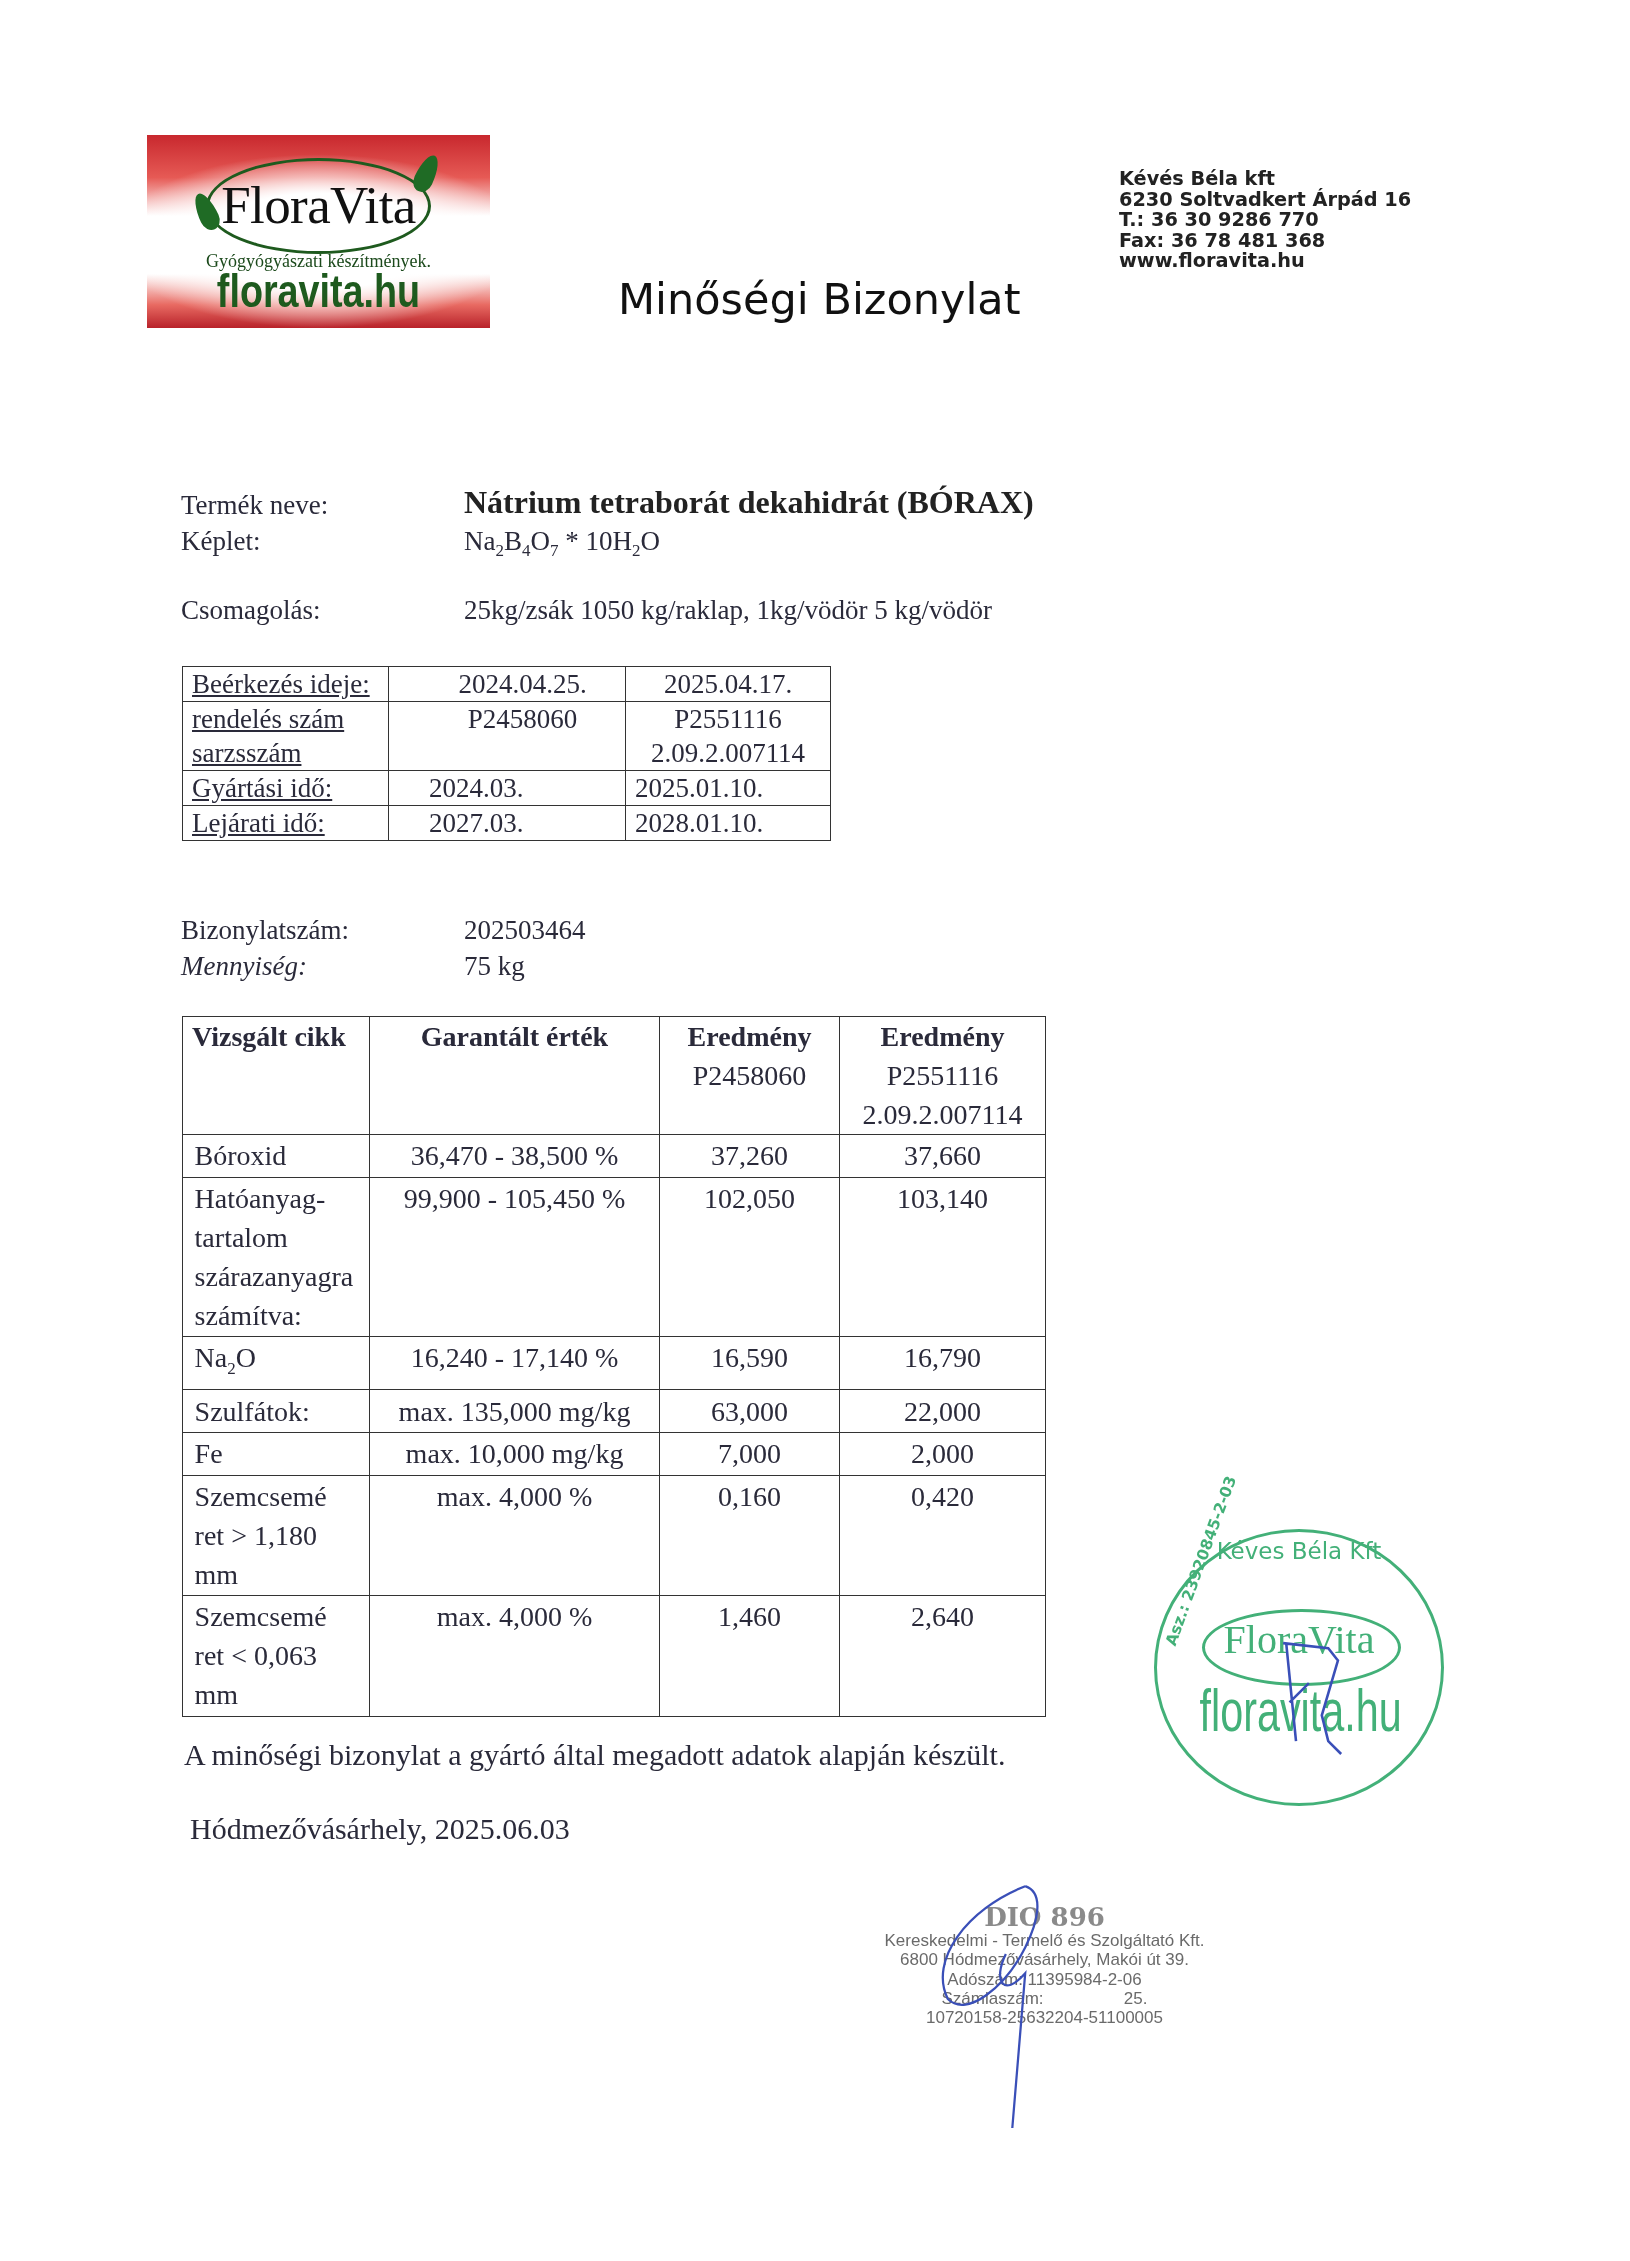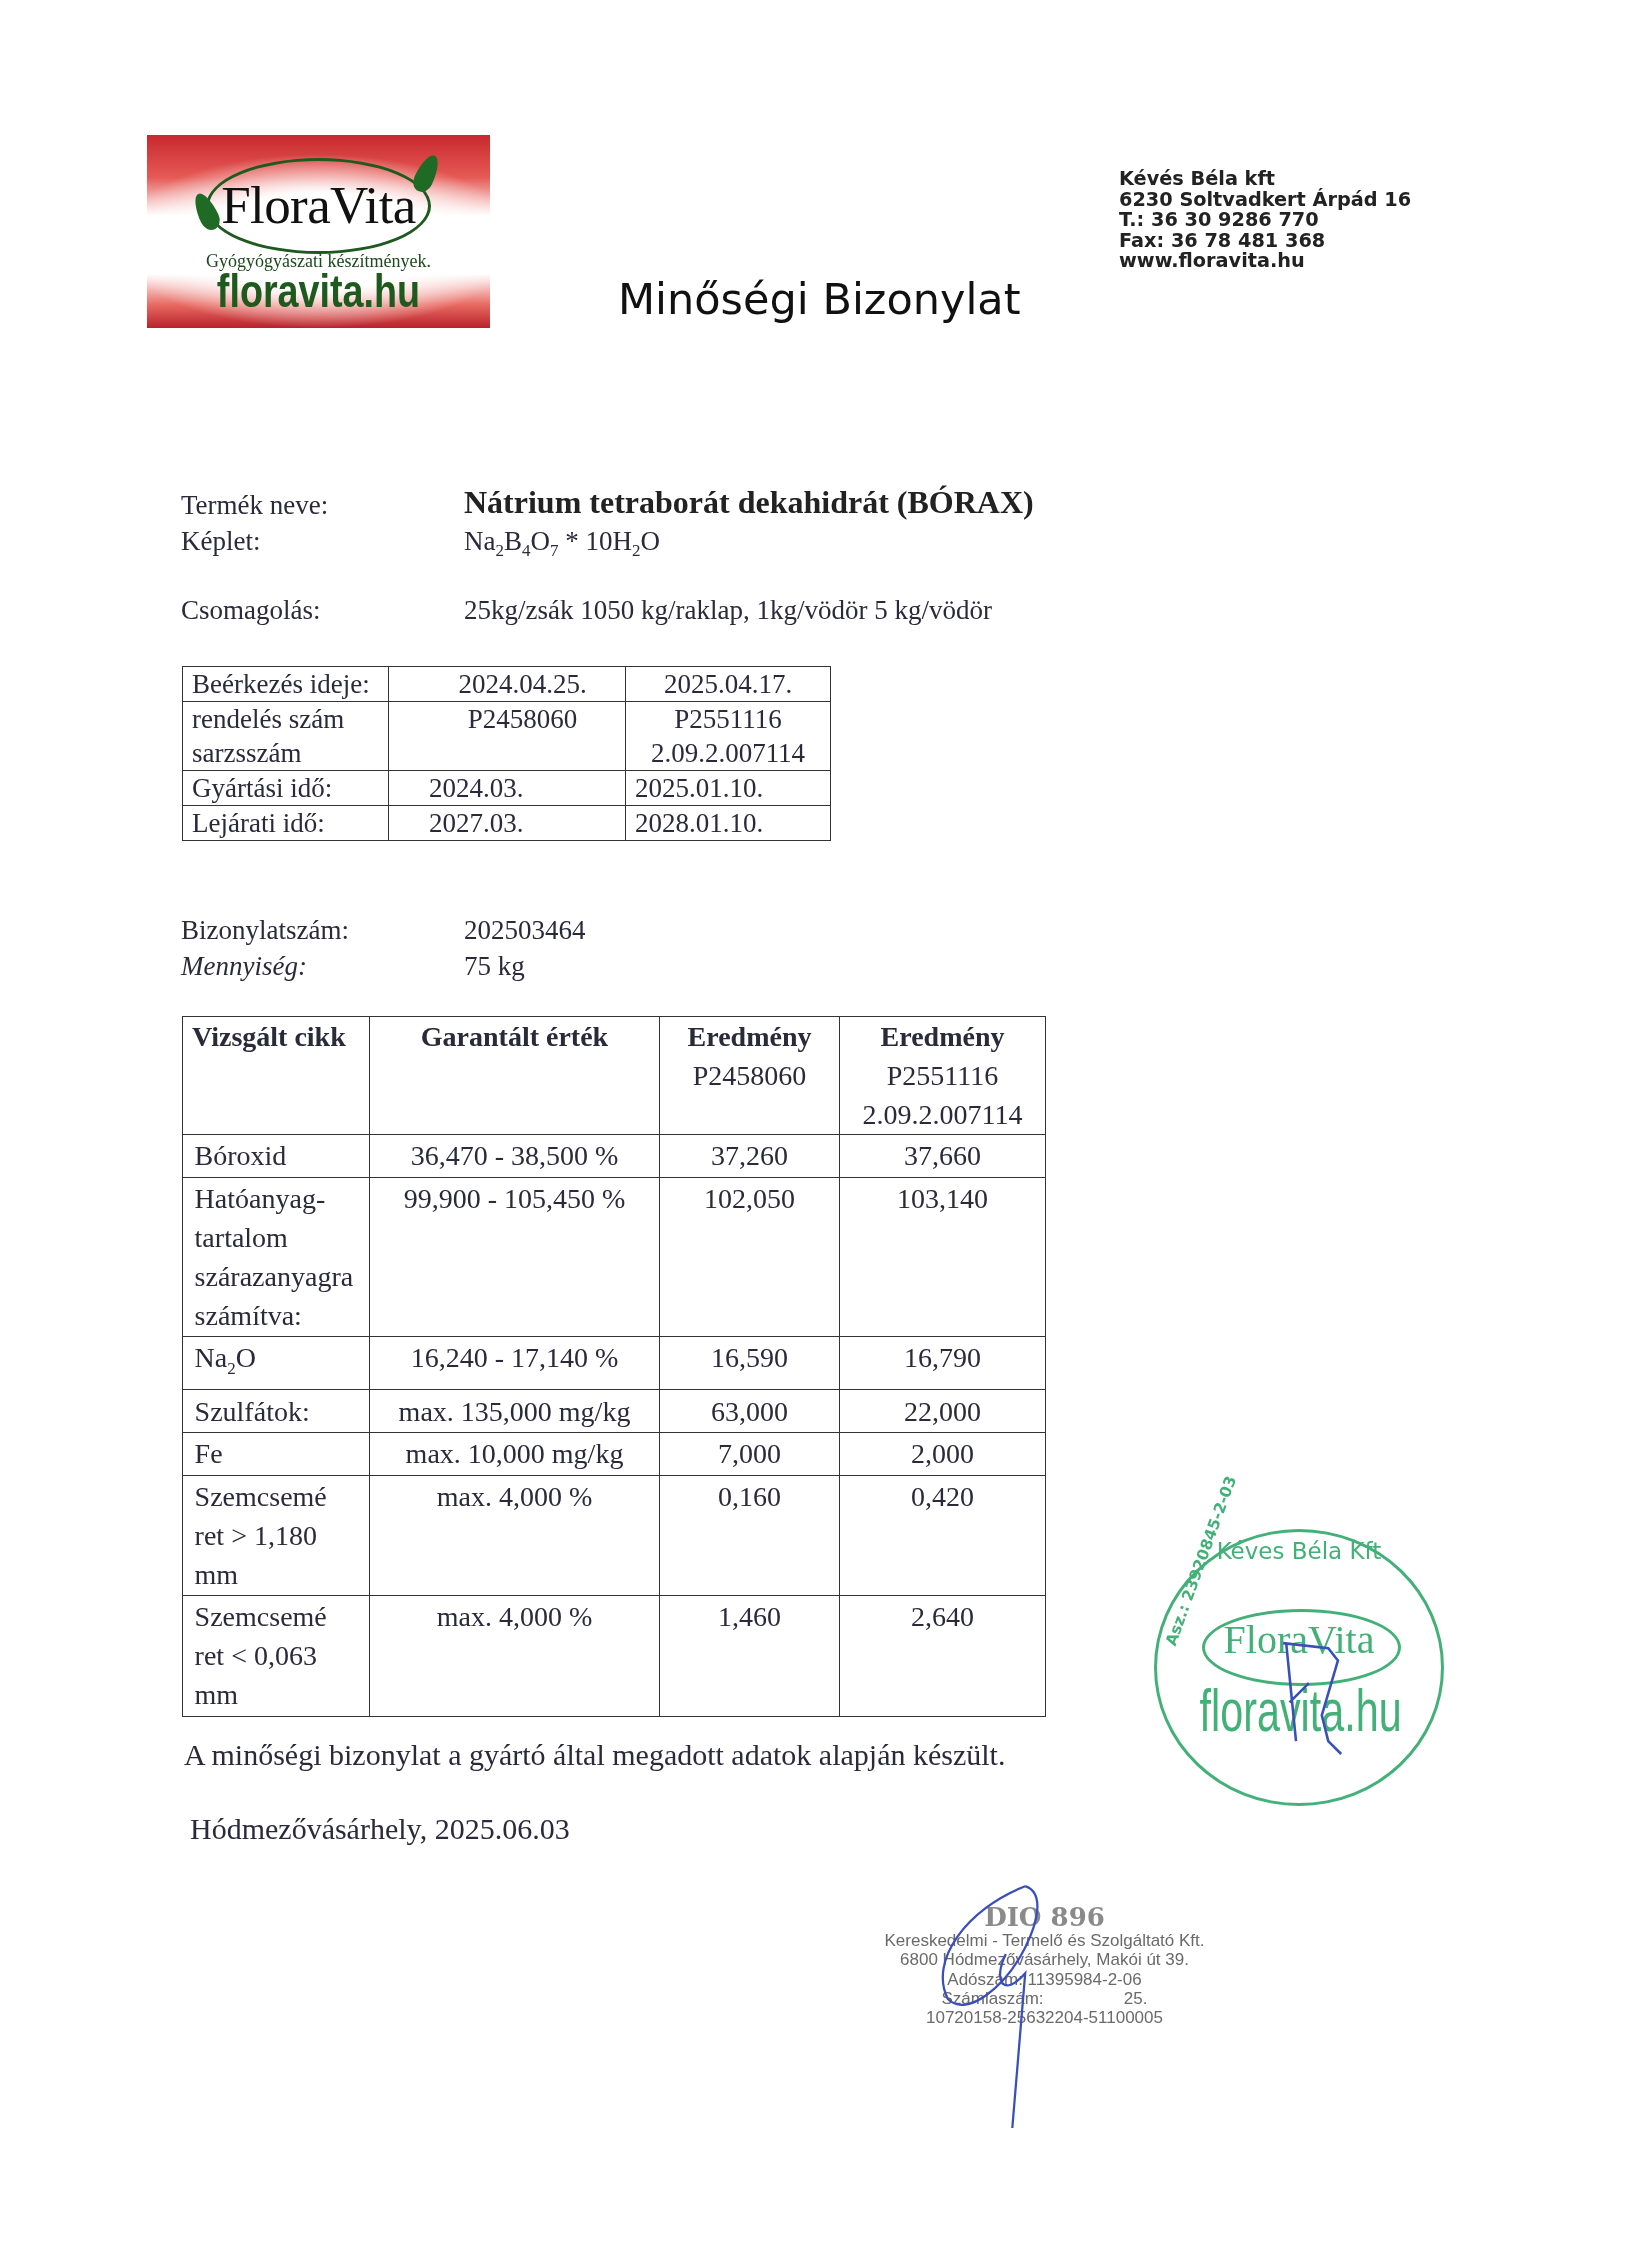--- a/index.html
+++ b/index.html
@@ -54,21 +54,21 @@
   .val { left: 464px; }
   .product { font-weight: bold; font-size: 32px; color: #222; }
   .formula sub { font-size: 17px; }
 
   
   table { border-collapse: collapse; position: absolute; }
   td, th { border: 1.9px solid #333; font-weight: normal; vertical-align: top; }
   .t1 { left: 182px; top: 666px; font-size: 27px; line-height: 34px; }
   .t1 td { padding: 0 9px; }
   .t1 td.c { text-align: center; }
-  .t1 .col1 { width: 187px; }
+  .t1 .col1 { width: 187px; text-decoration: underline; }
   .t1 .col2 { width: 187px; padding-left: 40px; }
   .t1 .col3 { width: 186px; }
 
   .t2 { left: 182px; top: 1016px; font-size: 28px; line-height: 39px; }
   .t2 th { font-weight: bold; text-align: center; padding: 0 9px; }
   .t2 th.left { text-align: left; }
   .t2 td { padding: 1.3px 11.6px; }
   .t2 td.c { text-align: center; }
   .t2 .w1 { width: 168px; }
   .t2 .w2 { width: 271px; }

